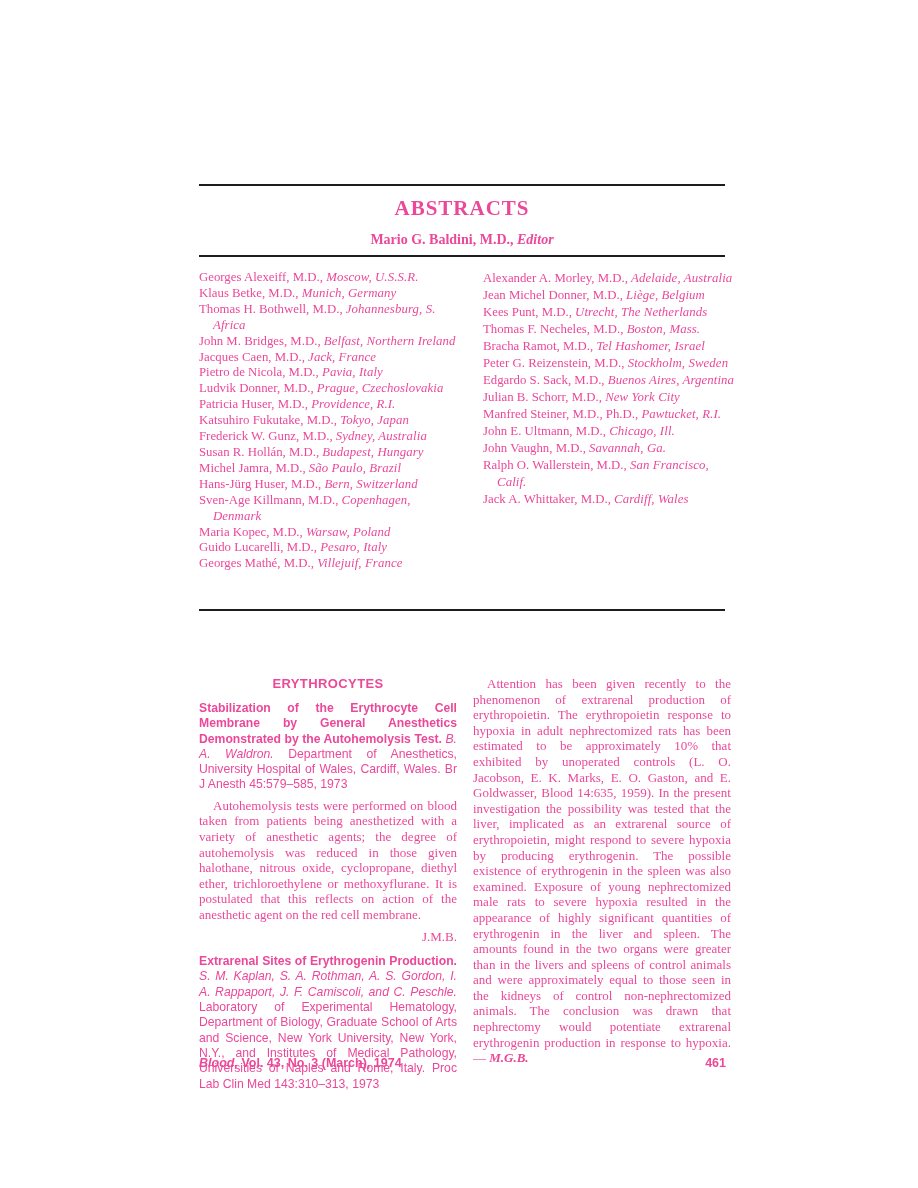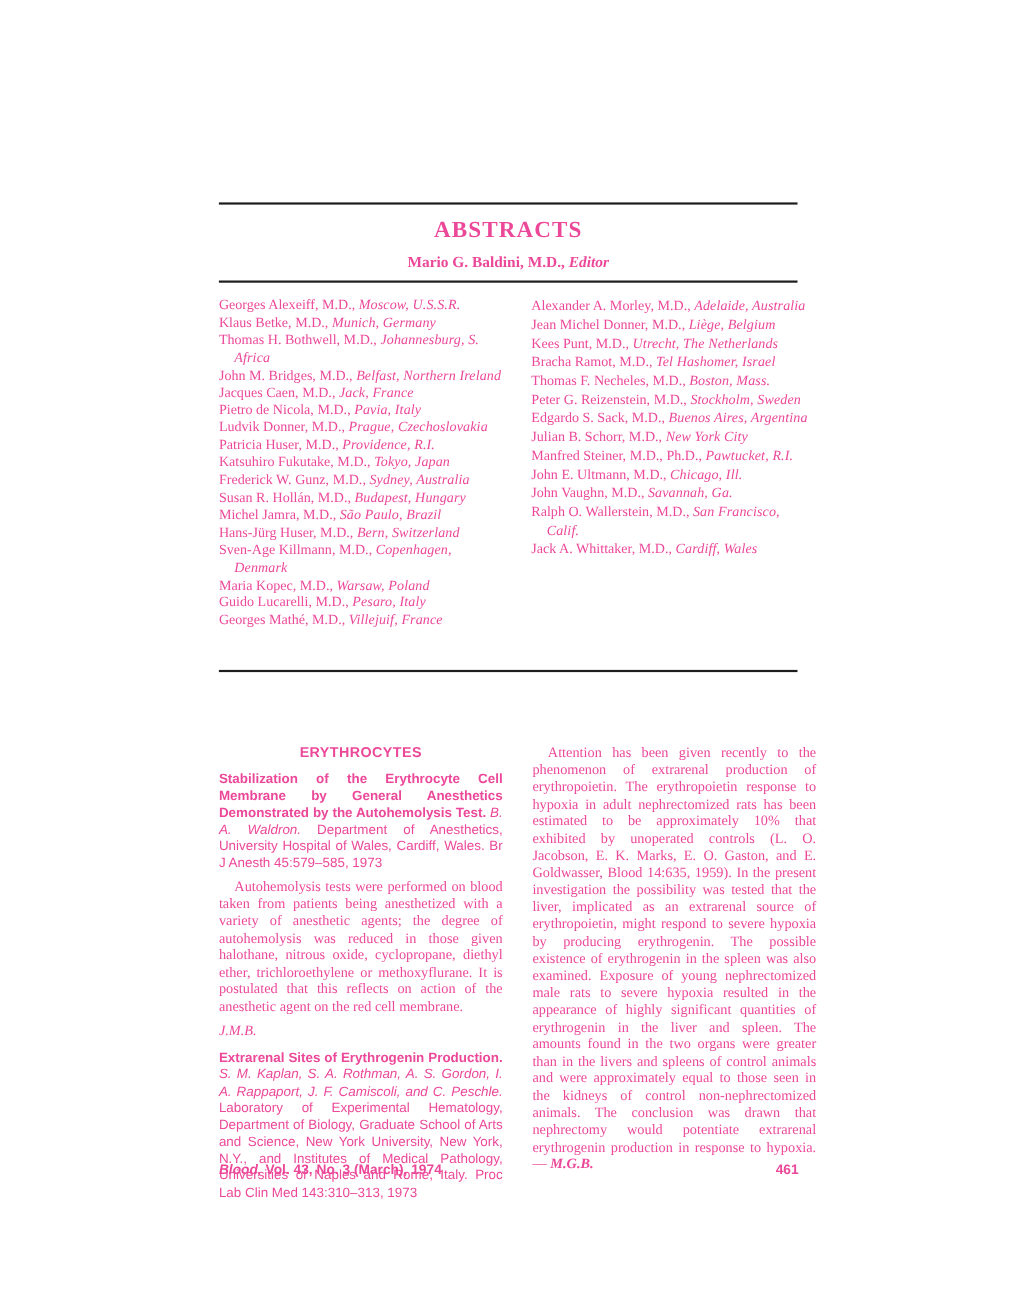--- a/index.html
+++ b/index.html
@@ -53,21 +53,21 @@
   .board-col-left  { line-height: 15.9px; }
   .board-col-right { line-height: 17px; }
   .board-item { padding-left: 14px; text-indent: -14px; }
   .board-item i { letter-spacing: 0.1px; }
 
   .body-cols {
     position: absolute;
     top: 676px; left: 199px; width: 531px;
     display: grid;
     grid-template-columns: 258px 258px;
-    column-gap: 27px;
+    column-gap: 16px;
   }
   .section-heading {
     margin: 0 0 10px 0;
     text-align: center;
     font-family: "Liberation Sans", sans-serif;
     font-size: 13px;
     font-weight: 700;
     letter-spacing: 0.4px;
   }
   .abs-title {
@@ -83,23 +83,23 @@
   .abs-body {
     margin: 0 0 6px 0;
     font-family: "Liberation Serif", serif;
     font-size: 13px;
     line-height: 15.6px;
     text-align: justify;
     text-indent: 14px;
   }
   .sig-line {
     margin: 0 0 10px 0;
-    font-style: italic;
     font-size: 13px;
     line-height: 15.6px;
+    text-align: right;
   }
   .sig-inline { font-style: italic; font-weight: 600; }
 
   .footer {
     position: absolute;
     top: 1056px; left: 199px; width: 527px;
     display: flex;
     justify-content: space-between;
     font-family: "Liberation Sans", sans-serif;
     font-size: 12.5px;
@@ -222,27 +222,27 @@
           <span>Jean Michel Donner, M.D.,</span>
           <i>Liège, Belgium</i>
         </div>
 
         <div class="board-item">
           <span>Kees Punt, M.D.,</span>
           <i>Utrecht, The Netherlands</i>
         </div>
 
         <div class="board-item">
+          <span>Thomas F. Necheles, M.D.,</span>
+          <i>Boston, Mass.</i>
+        </div>
+
+        <div class="board-item">
           <span>Bracha Ramot, M.D.,</span>
           <i>Tel Hashomer, Israel</i>
-        </div>
-
-        <div class="board-item">
-          <span>Thomas F. Necheles, M.D.,</span>
-          <i>Boston, Mass.</i>
         </div>
 
         <div class="board-item">
           <span>Peter G. Reizenstein, M.D.,</span>
           <i>Stockholm, Sweden</i>
         </div>
 
 
         <div class="board-item">
           <span>Edgardo S. Sack, M.D.,</span>

